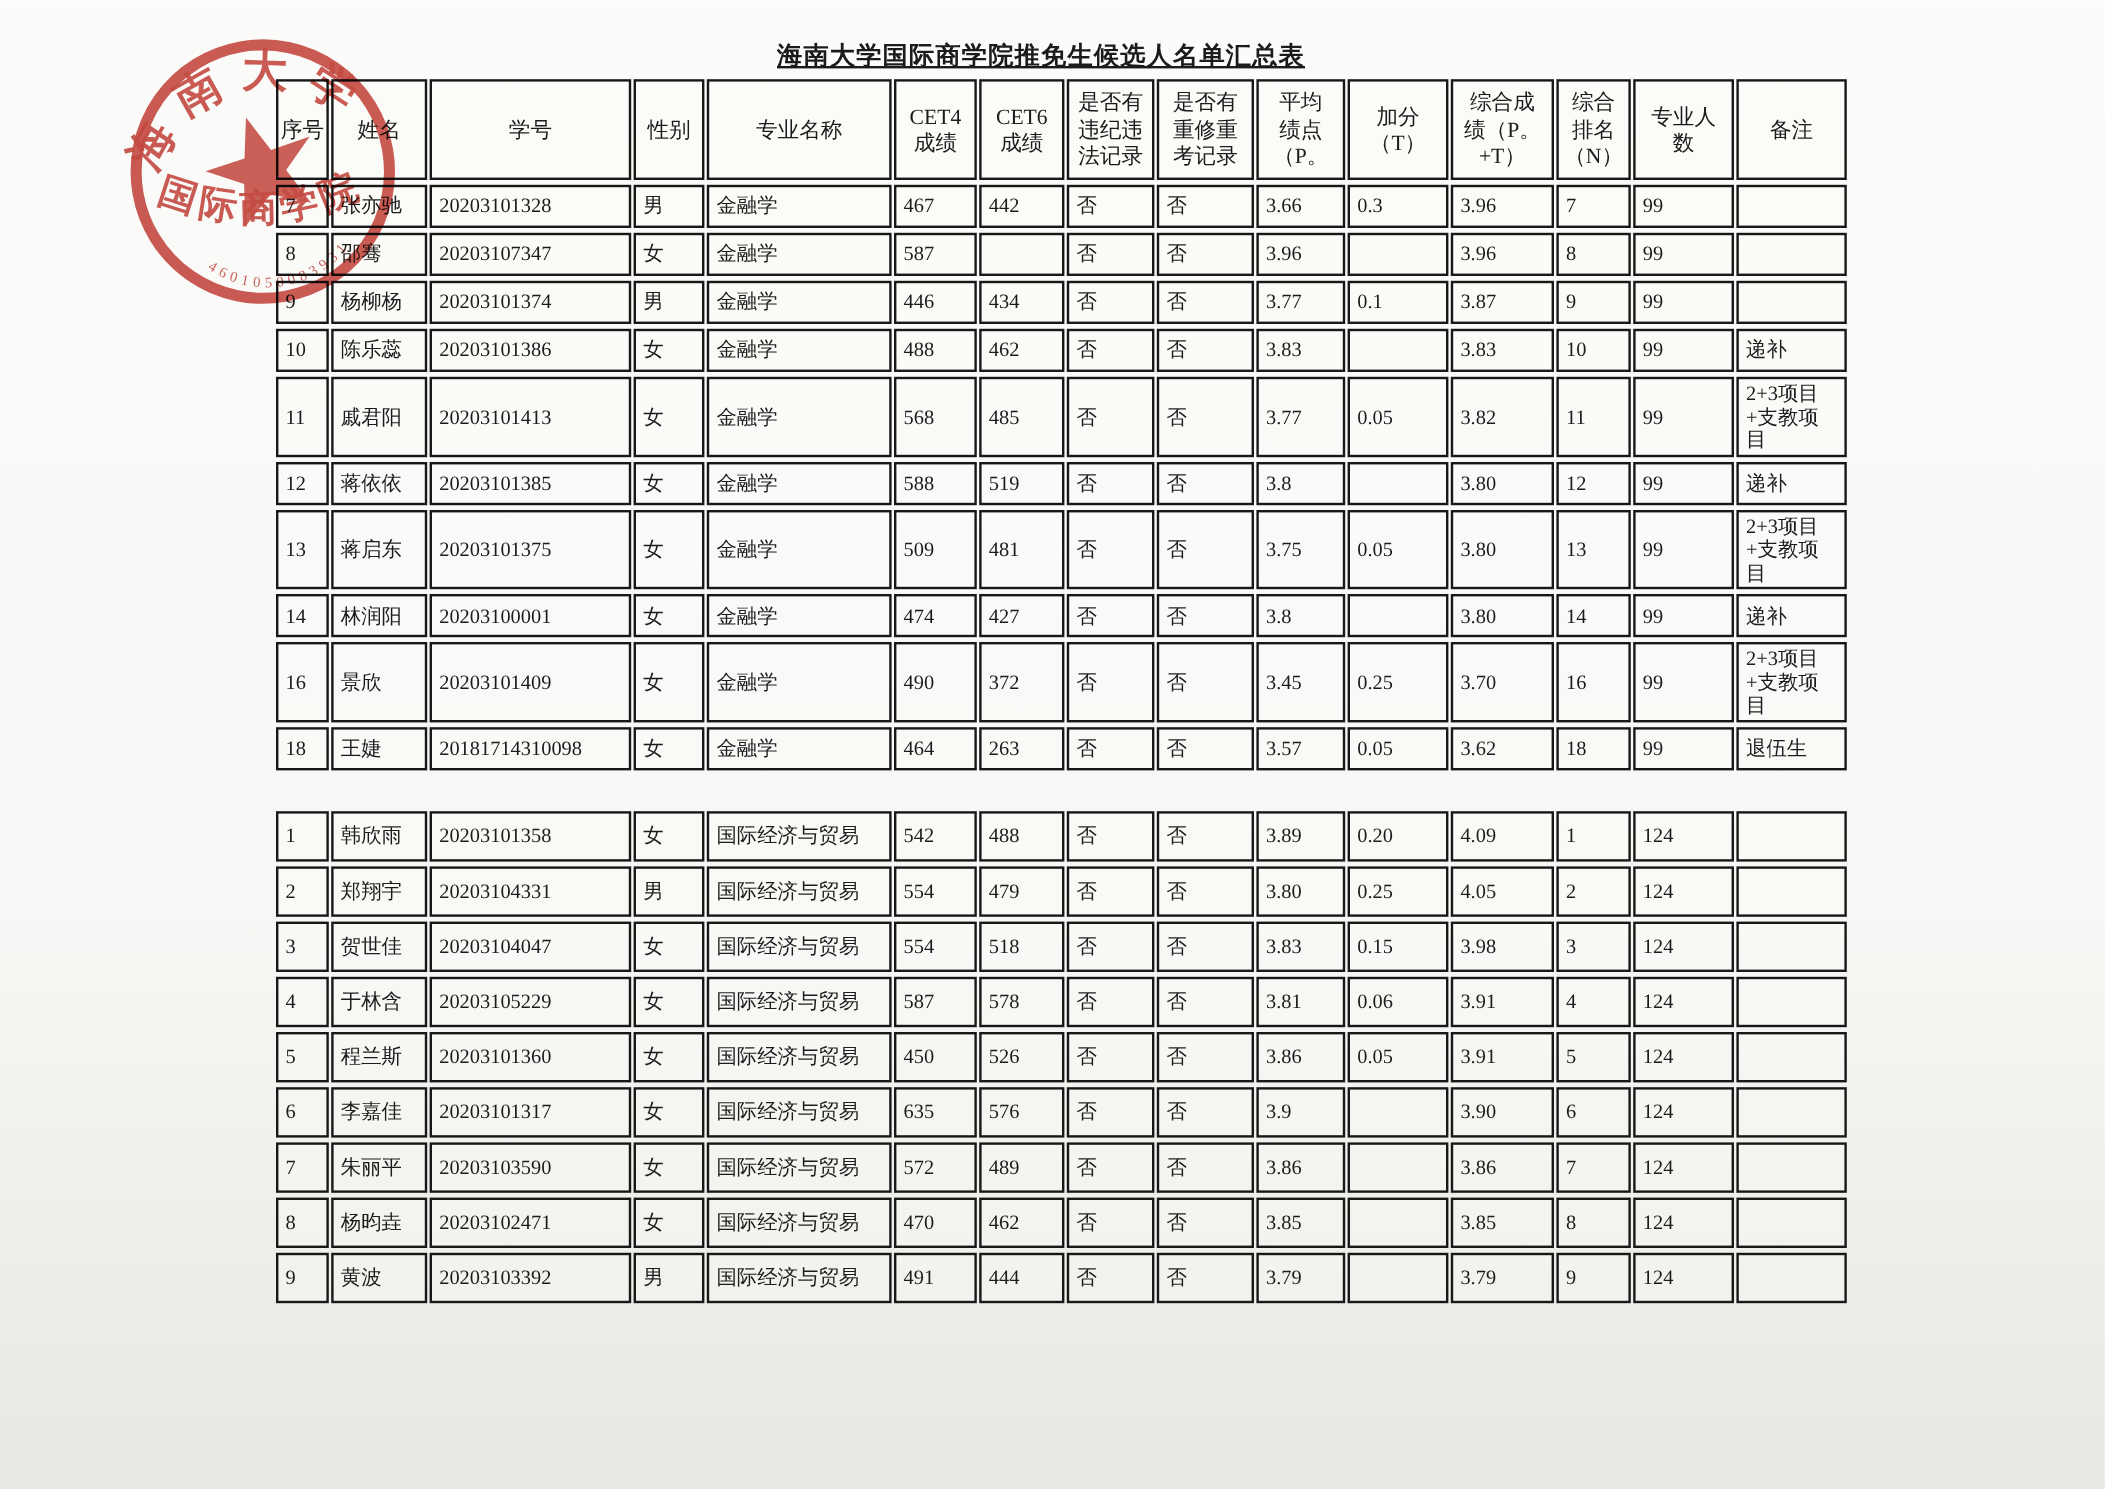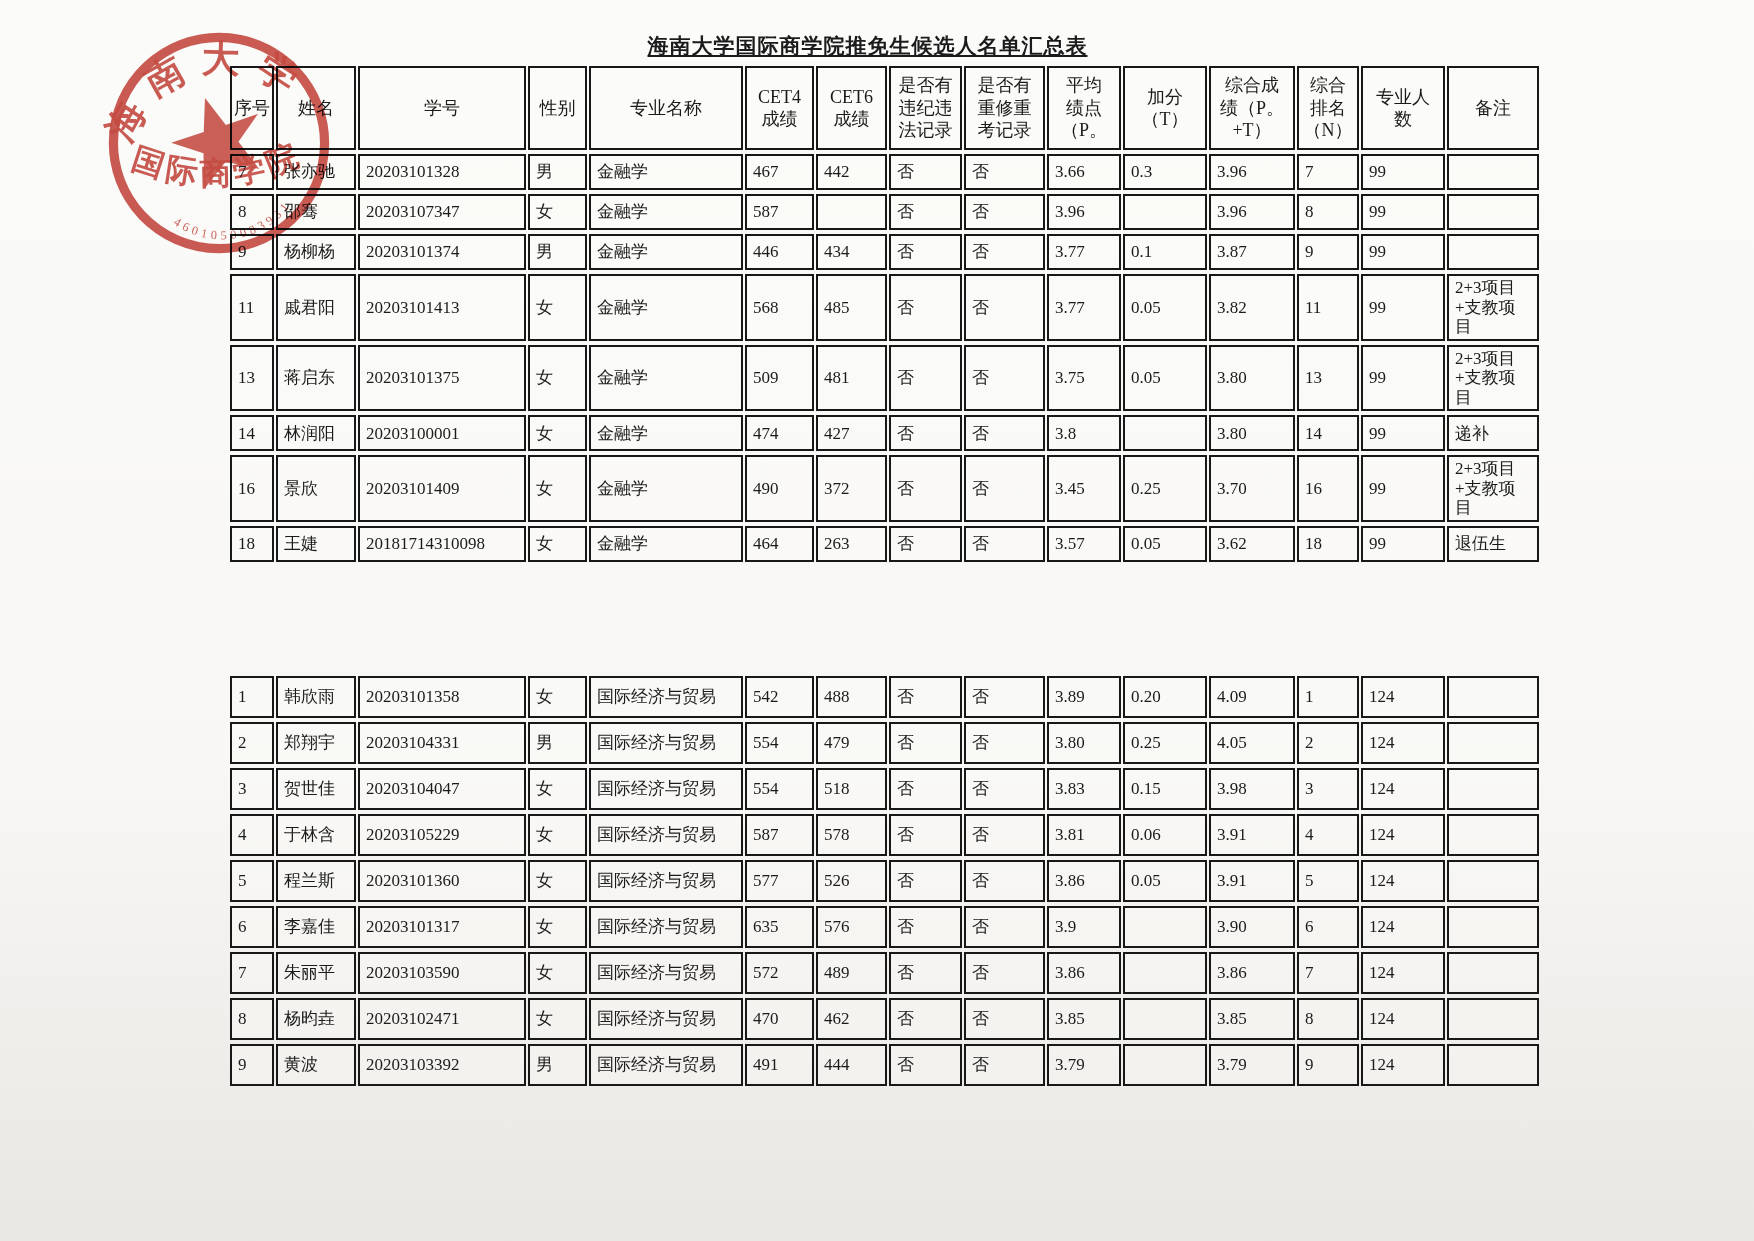--- a/index.html
+++ b/index.html
@@ -138,35 +138,69 @@
         <td>否</td>
         <td>否</td>
         <td>3.77</td>
         <td>0.1</td>
         <td>3.87</td>
         <td>9</td>
         <td>99</td>
         <td></td>
       </tr>
       <tr>
+        <td>10</td>
+        <td>陈乐蕊</td>
+        <td>20203101386</td>
+        <td>女</td>
+        <td>金融学</td>
+        <td>488</td>
+        <td>462</td>
+        <td>否</td>
+        <td>否</td>
+        <td>3.83</td>
+        <td></td>
+        <td>3.83</td>
+        <td>10</td>
+        <td>99</td>
+        <td>递补</td>
+      </tr>
+      <tr>
         <td>11</td>
         <td>戚君阳</td>
         <td>20203101413</td>
         <td>女</td>
         <td>金融学</td>
         <td>568</td>
         <td>485</td>
         <td>否</td>
         <td>否</td>
         <td>3.77</td>
         <td>0.05</td>
         <td>3.82</td>
         <td>11</td>
         <td>99</td>
         <td>2+3项目+支教项目</td>
+      </tr>
+      <tr>
+        <td>12</td>
+        <td>蒋依依</td>
+        <td>20203101385</td>
+        <td>女</td>
+        <td>金融学</td>
+        <td>588</td>
+        <td>519</td>
+        <td>否</td>
+        <td>否</td>
+        <td>3.8</td>
+        <td></td>
+        <td>3.80</td>
+        <td>12</td>
+        <td>99</td>
+        <td>递补</td>
       </tr>
       <tr>
         <td>13</td>
         <td>蒋启东</td>
         <td>20203101375</td>
         <td>女</td>
         <td>金融学</td>
         <td>509</td>
         <td>481</td>
         <td>否</td>
@@ -318,21 +352,21 @@
         <td>4</td>
         <td>124</td>
         <td></td>
       </tr>
       <tr>
         <td>5</td>
         <td>程兰斯</td>
         <td>20203101360</td>
         <td>女</td>
         <td>国际经济与贸易</td>
-        <td>577</td>
+        <td>450</td>
         <td>526</td>
         <td>否</td>
         <td>否</td>
         <td>3.86</td>
         <td>0.05</td>
         <td>3.91</td>
         <td>5</td>
         <td>124</td>
         <td></td>
       </tr>

